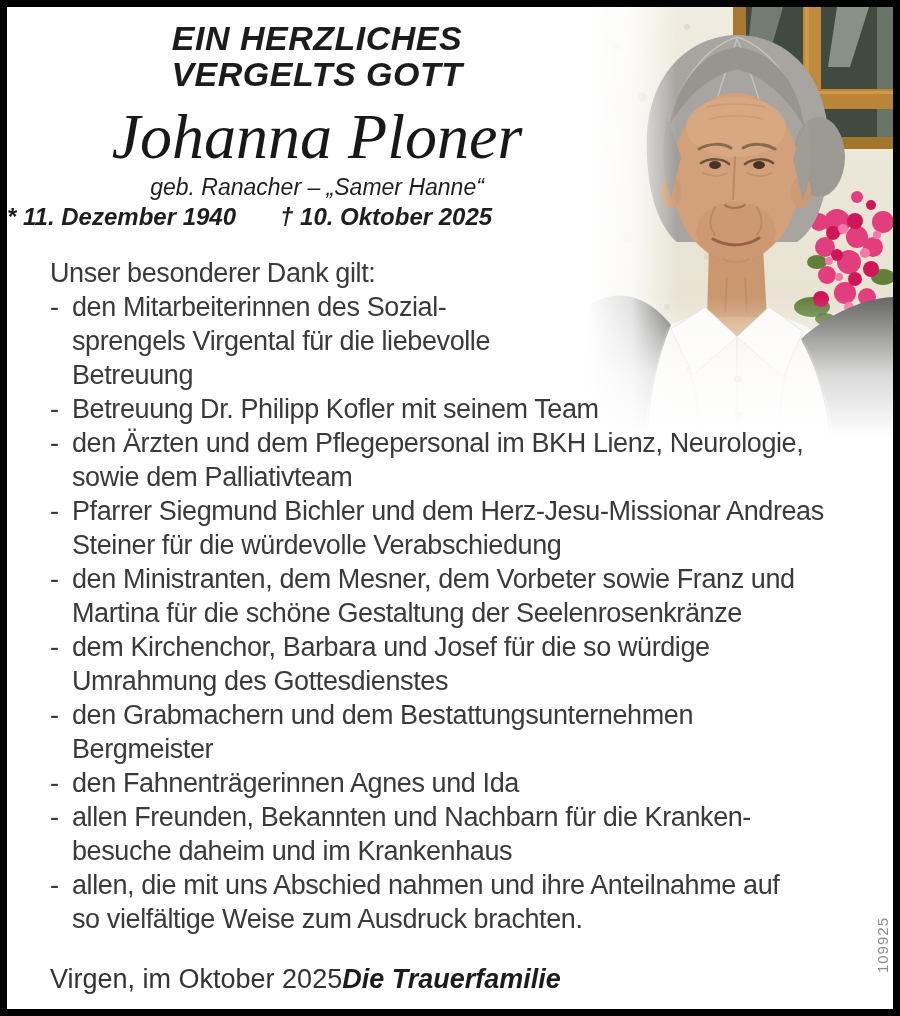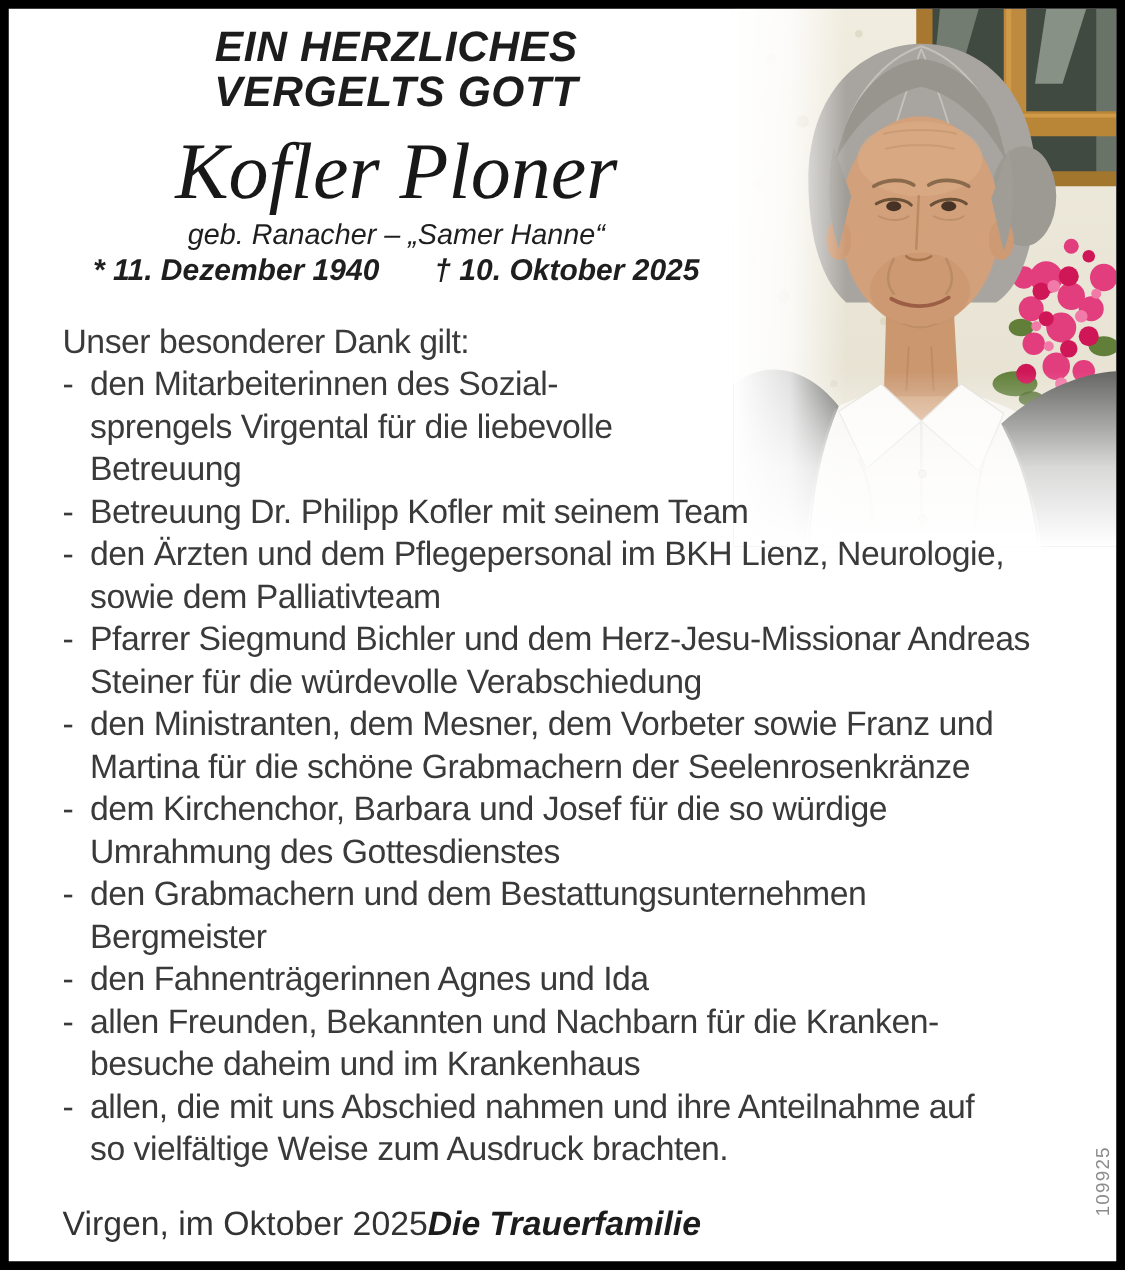--- a/index.html
+++ b/index.html
@@ -47,21 +47,21 @@
     font-size:23px;line-height:26px;
     font-weight:normal;font-style:italic;
     color:#1e1e1e;
     white-space:nowrap;
   }
   .dates{
     margin-top:3px;
     font-size:24px;line-height:28px;
     font-weight:bold;font-style:italic;
     color:#1e1e1e;
-    display:flex;justify-content:center;gap:44px;
+    display:flex;gap:44px;
     white-space:nowrap;
   }
   
   .body{
     position:absolute;top:249px;left:43px;
     width:830px;
     font-size:27px;line-height:34px;
     letter-spacing:-0.4px;
     color:#3a3a3a;
     z-index:2;
@@ -264,21 +264,21 @@
       </g>
 
       <rect x="0" y="0" width="90" height="430" fill="url(#fadeLeft)"></rect>
       <rect x="0" y="290" width="306" height="140" fill="url(#fadeBottom)"></rect>
     </svg>
   </div>
 
   <div class="header">
     <div class="headline">EIN HERZLICHES</div>
     <div class="headline">VERGELTS GOTT</div>
-    <h1 class="name">Kofler Ploner</h1>
+    <h1 class="name">Johanna Ploner</h1>
     <div class="maiden">geb. Ranacher – „Samer Hanne“</div>
     <div class="dates">
       <span>* 11. Dezember 1940</span>
       <span>† 10. Oktober 2025</span>
     </div>
   </div>
 
   <div class="body">
     <div class="intro">Unser besonderer Dank gilt:</div>
     <div id="thanks-list">
@@ -307,21 +307,21 @@
           <span class="dash">-</span>
           <div class="lines">
             <div>Pfarrer Siegmund Bichler und dem Herz-Jesu-Missionar Andreas</div>
             <div>Steiner für die würdevolle Verabschiedung</div>
           </div>
         </div>
         <div class="item">
           <span class="dash">-</span>
           <div class="lines">
             <div>den Ministranten, dem Mesner, dem Vorbeter sowie Franz und</div>
-            <div>Martina für die schöne Grabmachern der Seelenrosenkränze</div>
+            <div>Martina für die schöne Gestaltung der Seelenrosenkränze</div>
           </div>
         </div>
         <div class="item">
           <span class="dash">-</span>
           <div class="lines">
             <div>dem Kirchenchor, Barbara und Josef für die so würdige</div>
             <div>Umrahmung des Gottesdienstes</div>
           </div>
         </div>
         <div class="item">

